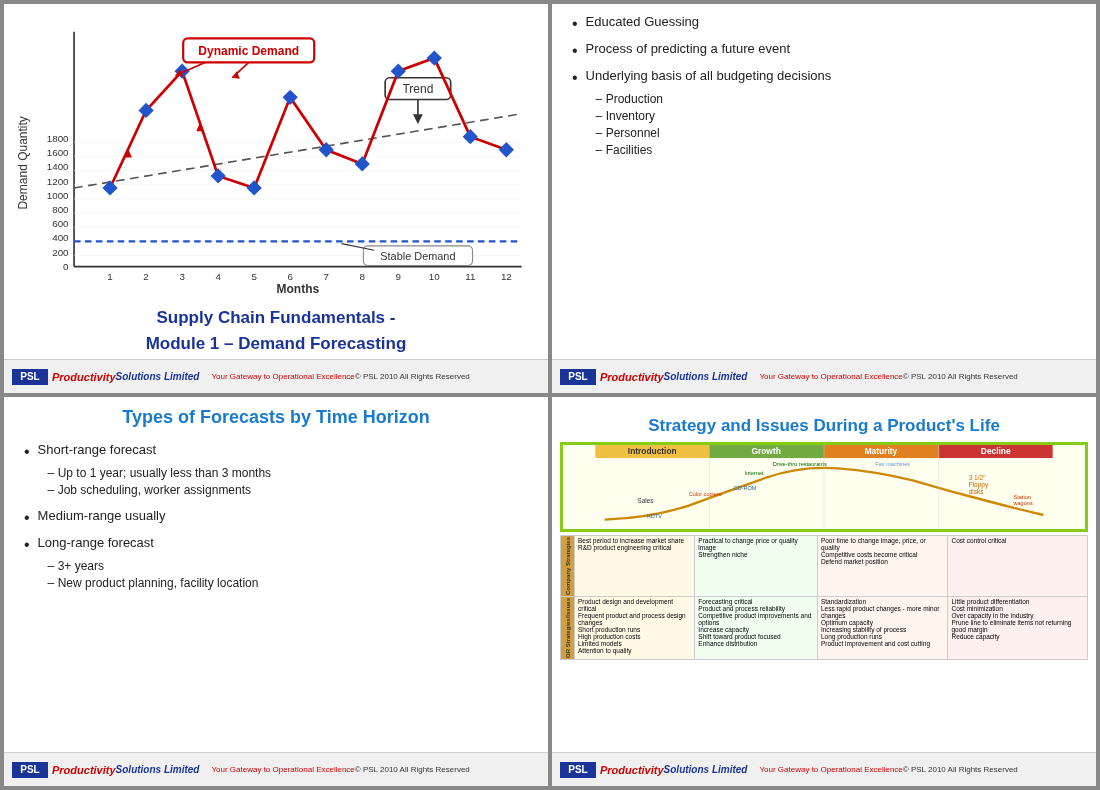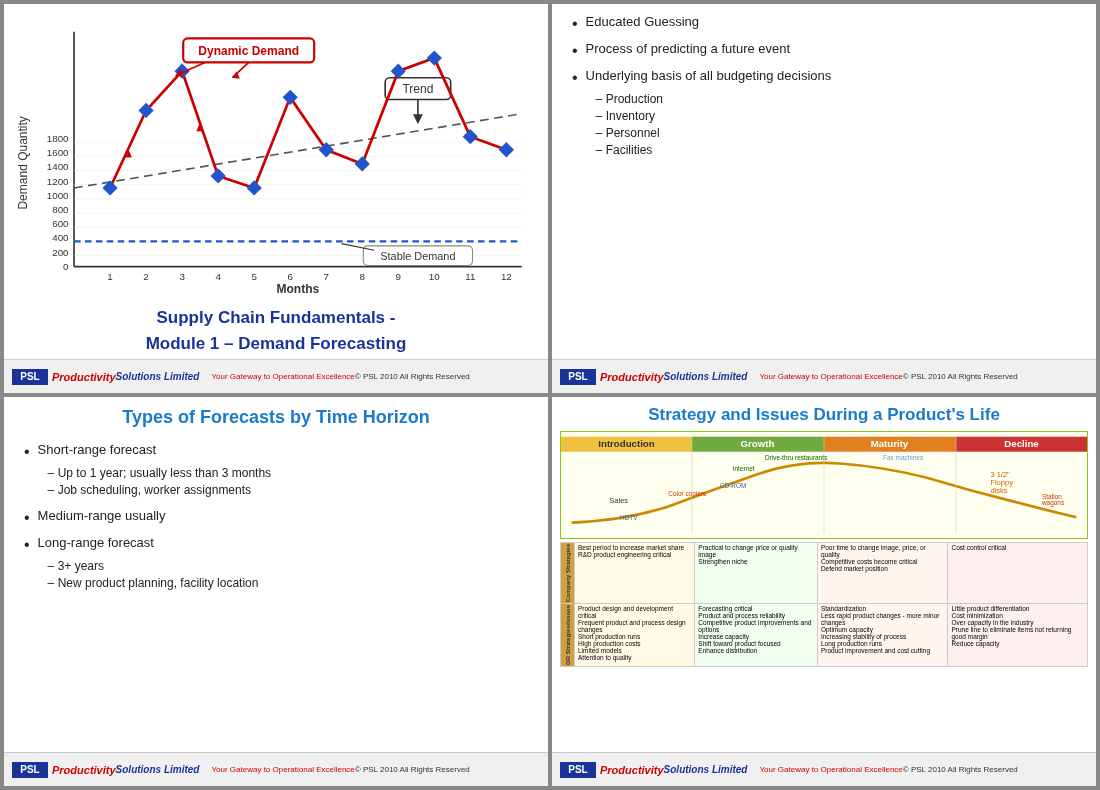--- a/index.html
+++ b/index.html
@@ -92,21 +92,21 @@
     .slide3-heading {
       color: #1a7acc;
       font-size: 18px;
       font-weight: bold;
       text-align: center;
       margin-bottom: 14px;
     }
     
     .slide4-content {
       flex: 1;
-      padding: 8px 8px 4px 8px;
+      padding: 19px 8px 4px 8px;
     }
     .slide4-heading {
       color: #1a7acc;
       font-size: 17px;
       font-weight: bold;
       text-align: center;
       margin-bottom: 6px;
     }
     
     .slide-footer {
@@ -183,22 +183,22 @@
       text-orientation: mixed;
       transform: rotate(180deg);
       text-align: center;
       font-weight: bold;
       font-size: 7px;
       color: #333;
       width: 14px;
     }
     .plc-chart-area {
       background: #fffff0;
-      border: 1px solid #84cc16;
-      height: 108px;
+      border: 3px solid #84cc16;
+      height: 90px;
       position: relative;
       margin-bottom: 3px;
     }
   </style>
 </head>
 <body>
 
 <div class="slide">
   <div class="slide1-content">
     <div class="chart-area">

